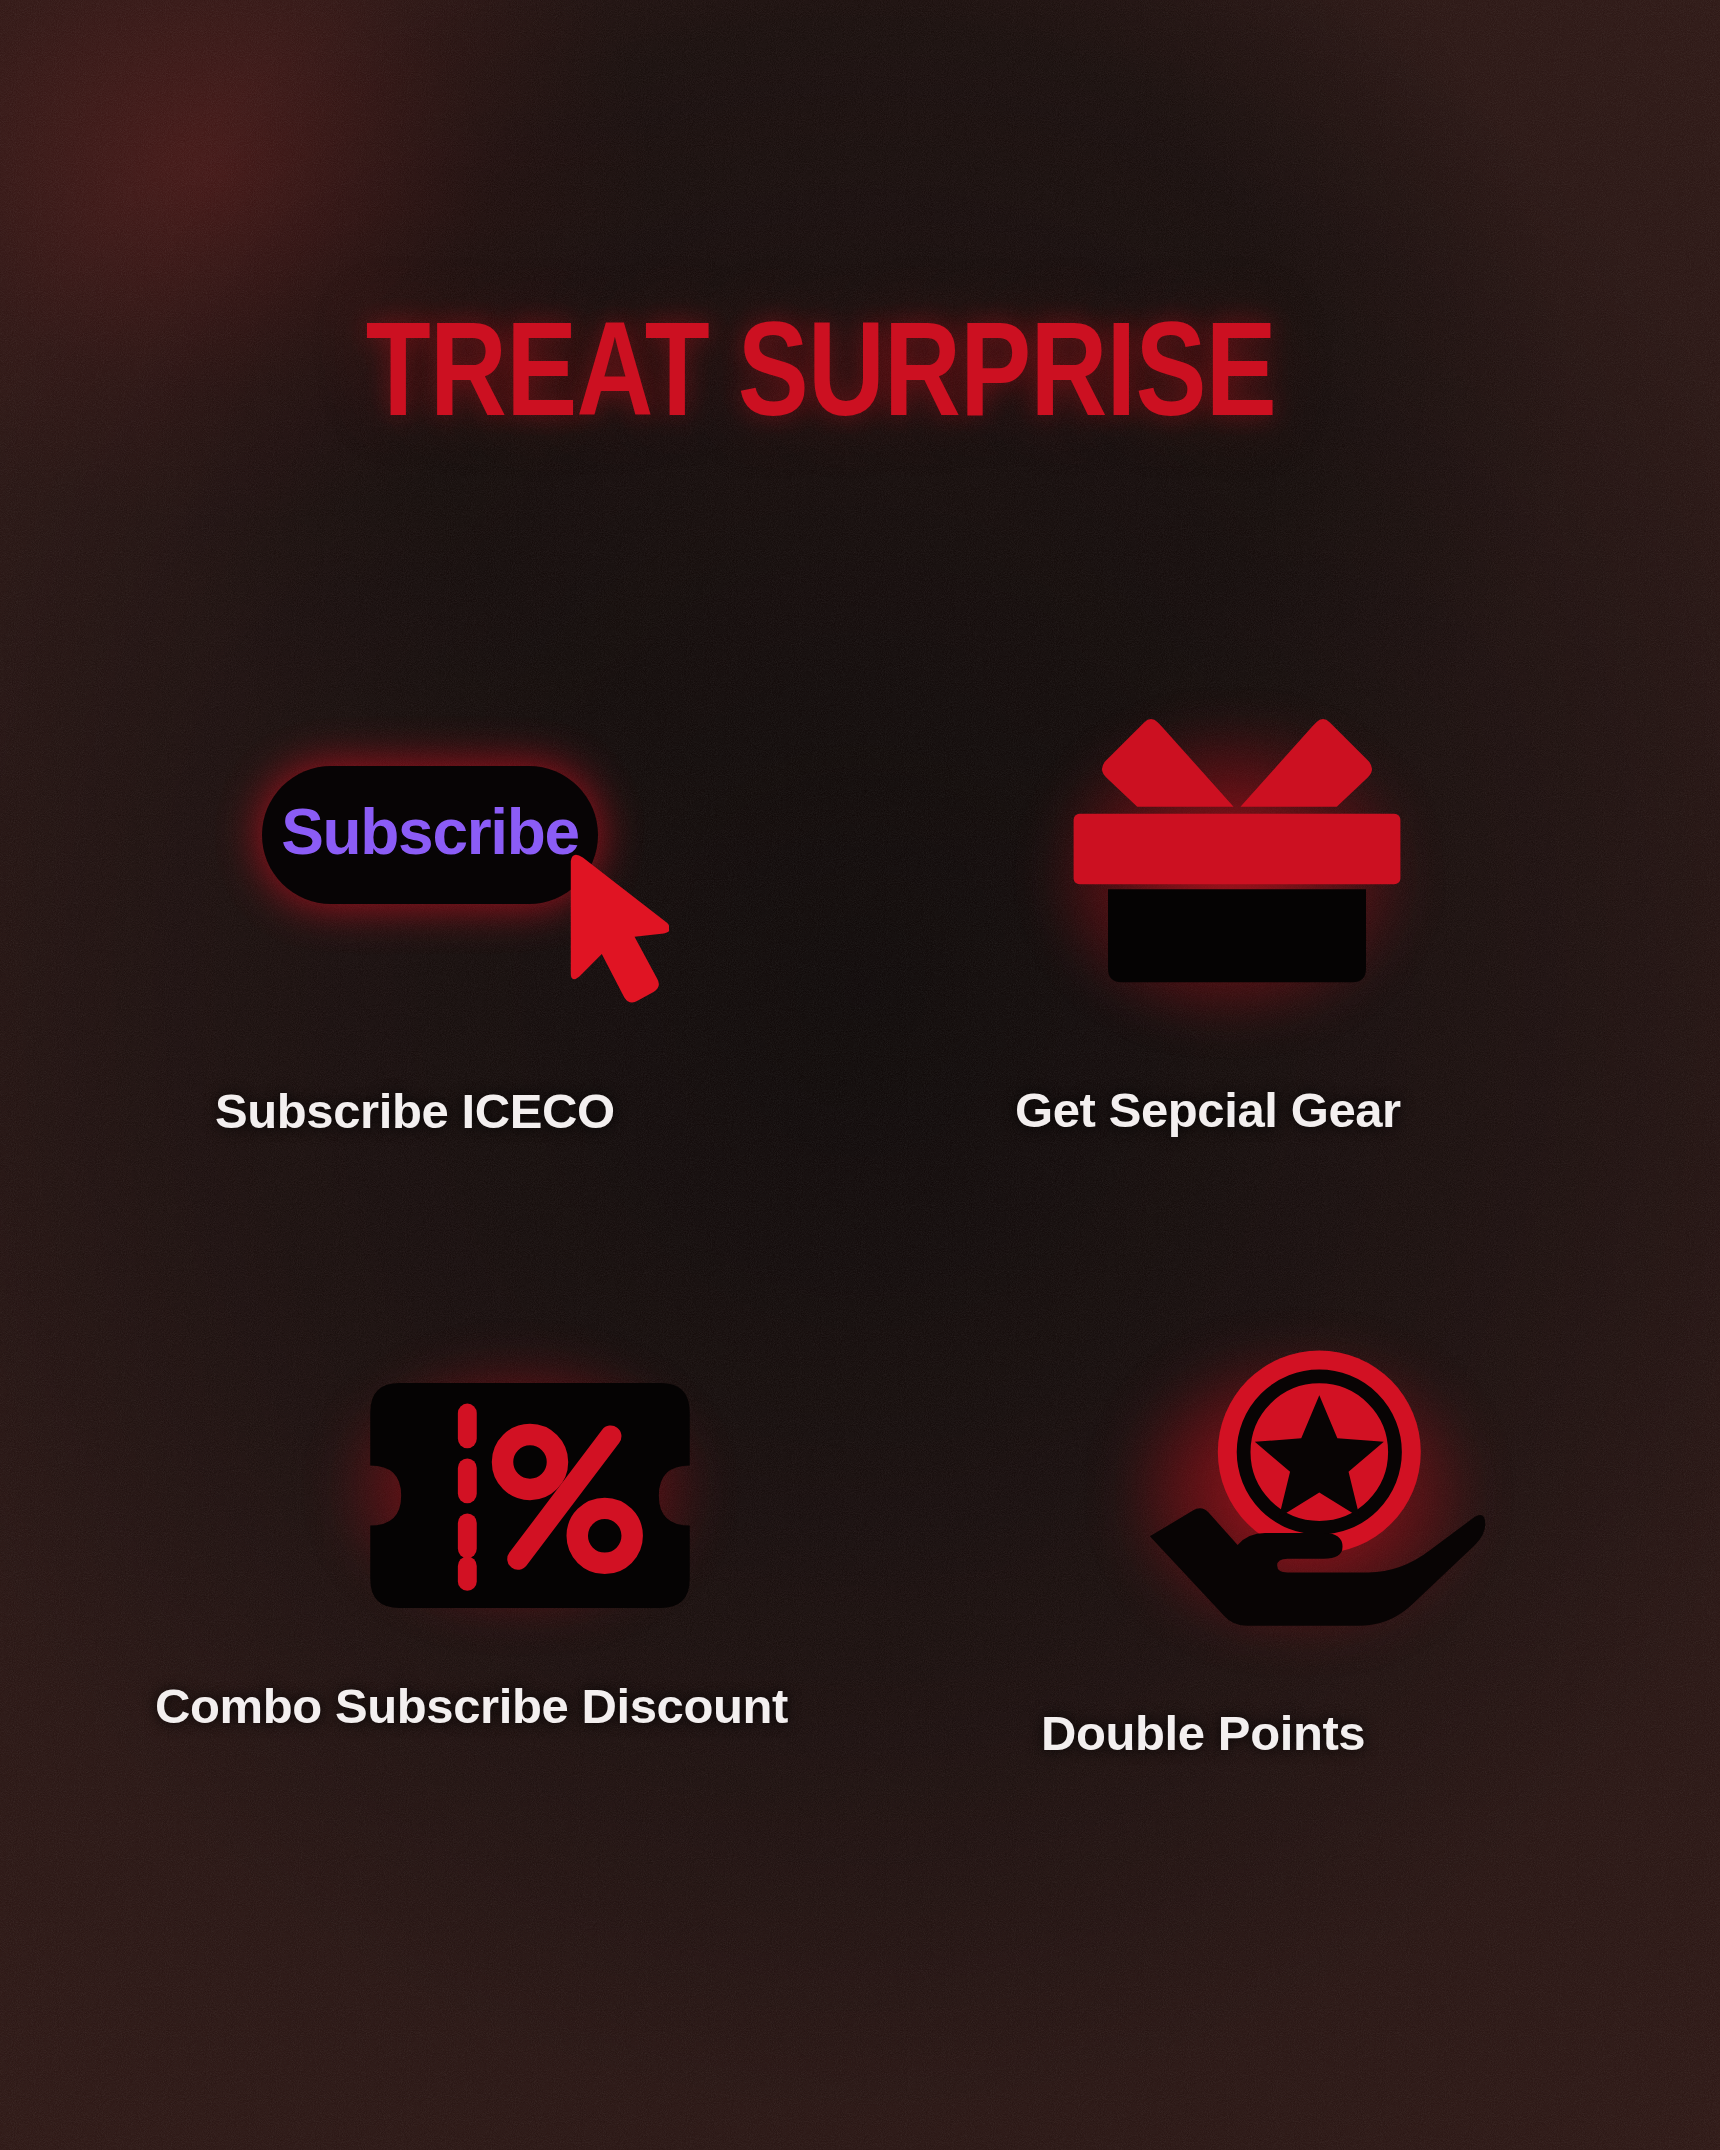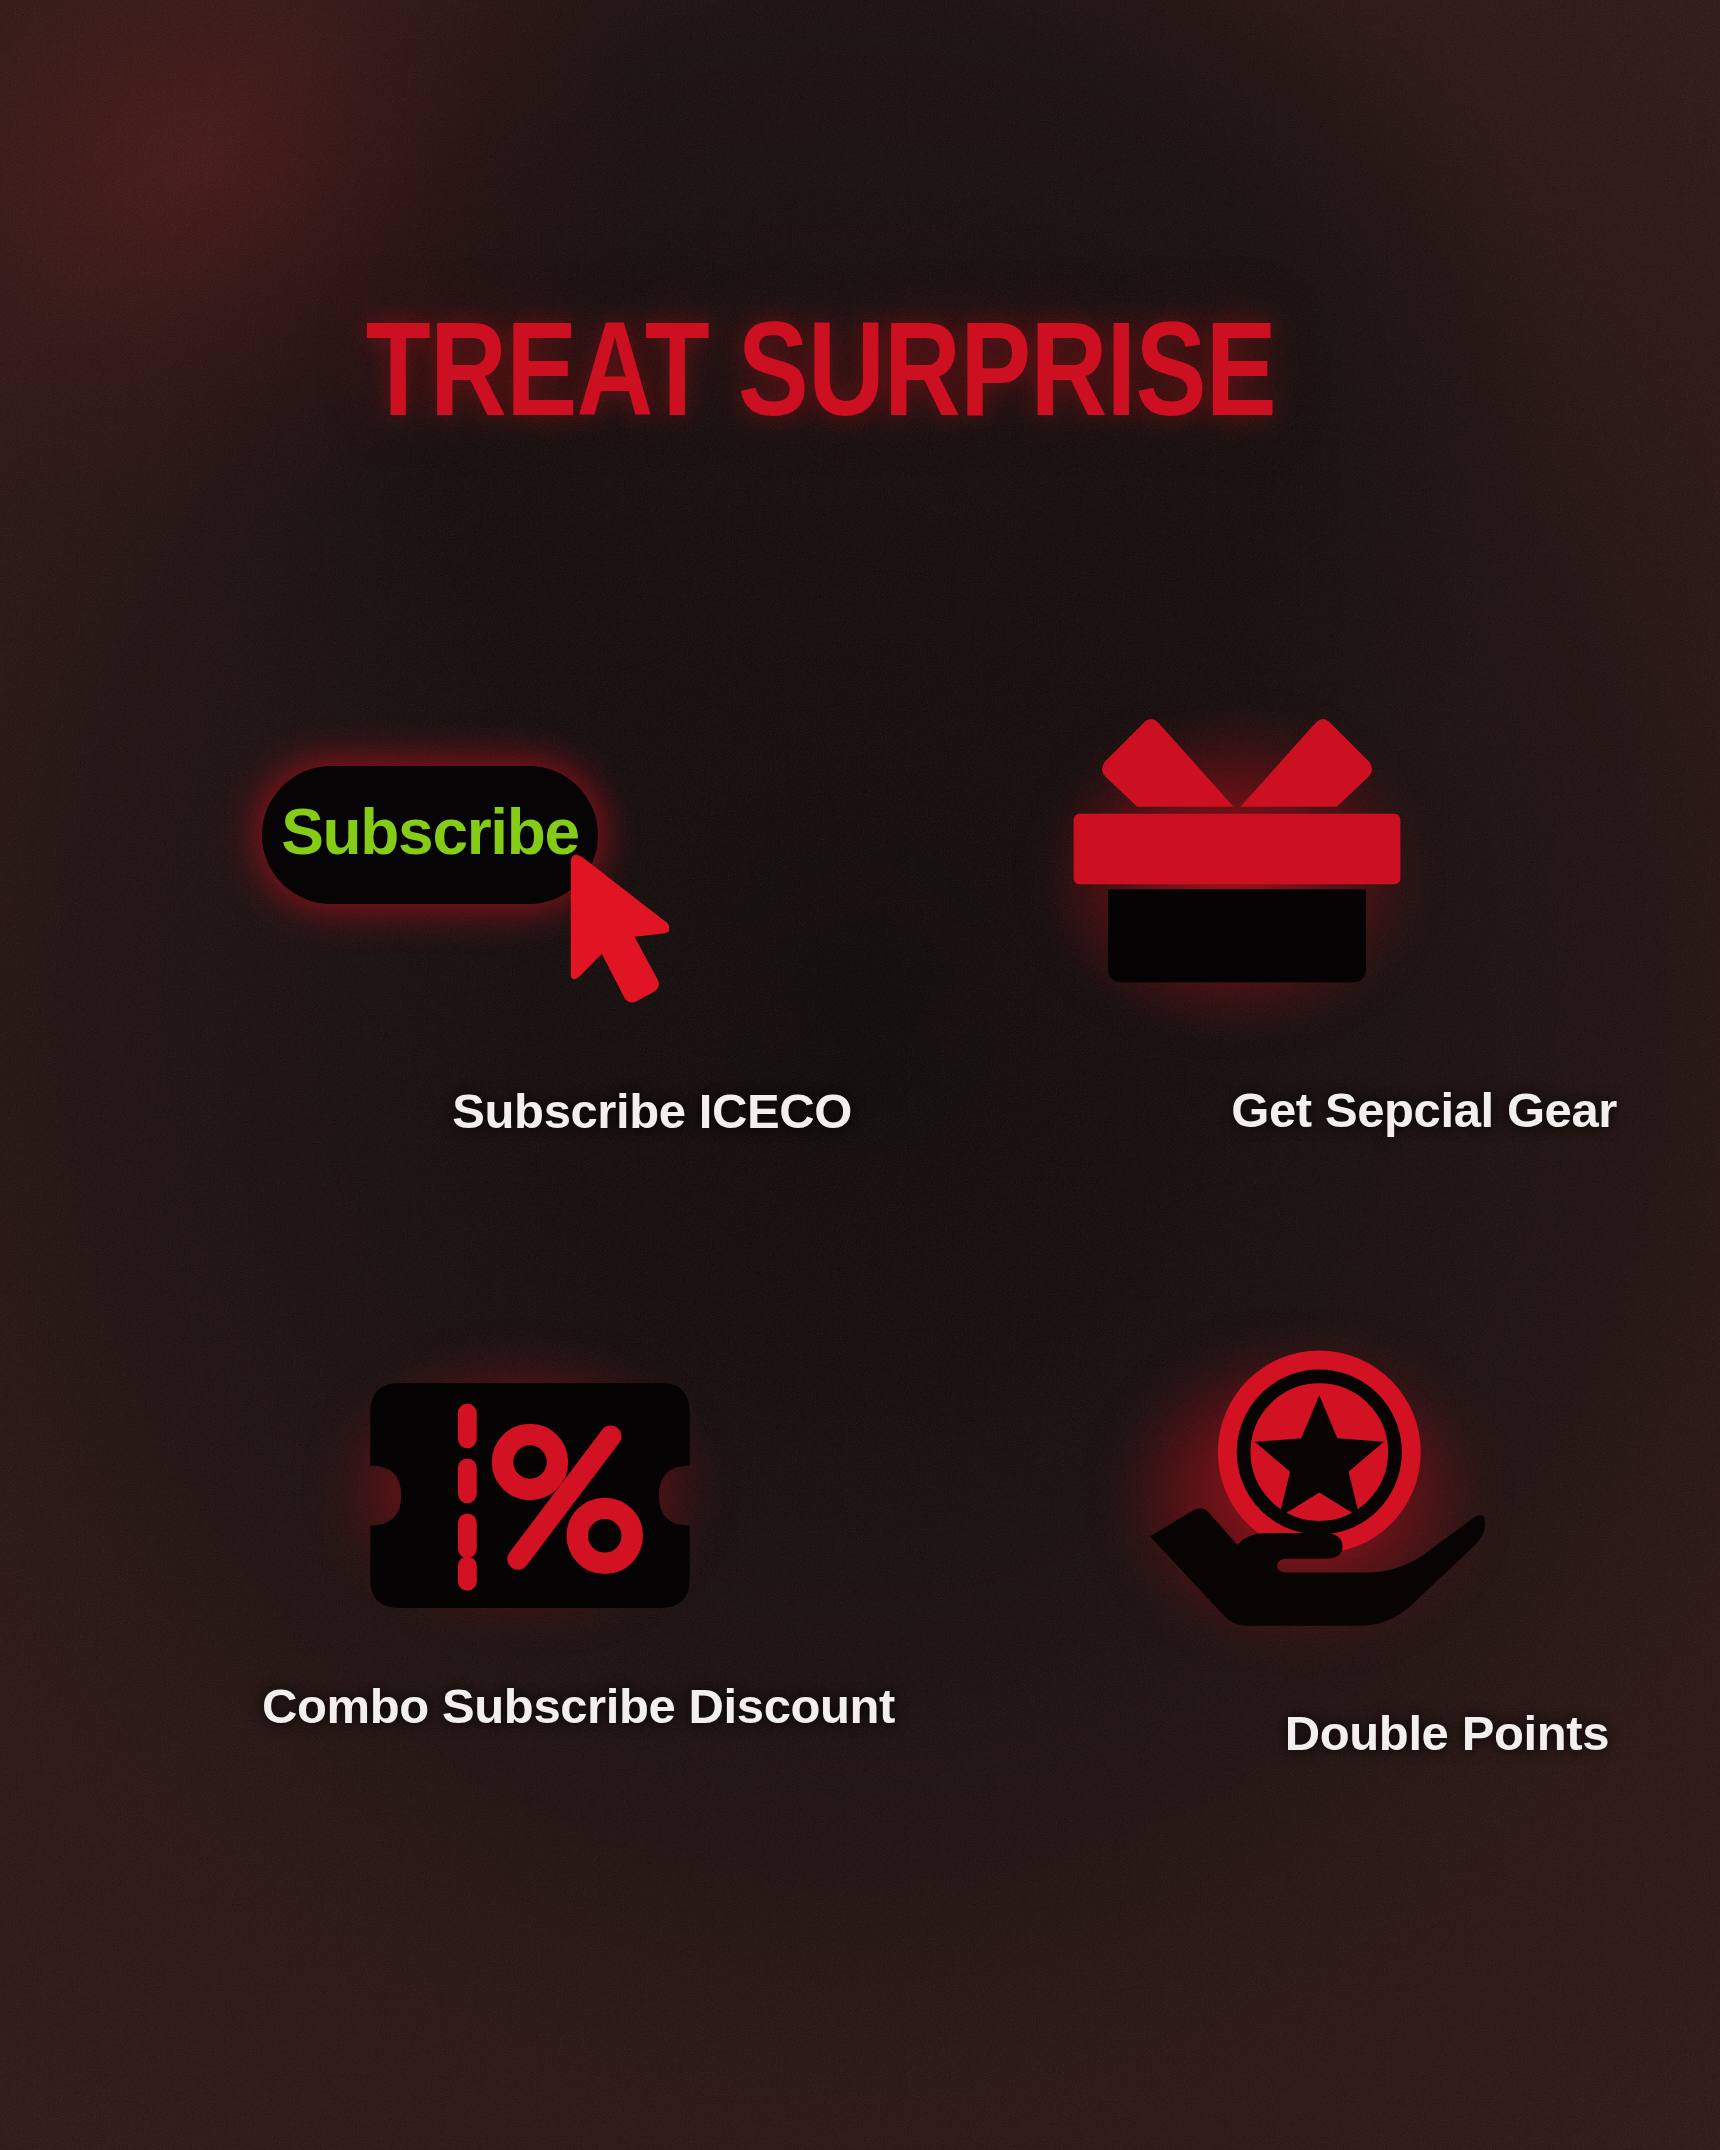--- a/index.html
+++ b/index.html
@@ -47,21 +47,21 @@
     transform:scaleX(0.80);
     transform-origin:center;
     text-shadow:0 0 29px rgba(190,20,30,.45), 0 0 77px rgba(150,15,22,.28);
   }
 
   
   .cell{ position:absolute; }
   .art{ position:relative; }
   .label{
     position:absolute; left:0; width:100%;
-    text-align:right;
+    text-align:left;
     color:#F3EFEF;
     font-size:49px;
     font-weight:bold;
     letter-spacing:-0.4px;
     white-space:nowrap;
     text-shadow:0 0 13.8px rgba(0,0,0,.9);
   }
 
   
   #c-subscribe{ left:215px; top:723px; width:637px; height:430px; }
@@ -71,21 +71,21 @@
     background:#B4101F;
     filter:blur(22.4px); opacity:.95;
   }
   #pill{
     position:absolute; left:47px; top:43px; width:336px; height:138px;
     border-radius:69px;
     background:#070405;
     display:flex; align-items:center; justify-content:center;
   }
   #pill-text{
-    color:#84cc16; font-size:64px; font-weight:bold; letter-spacing:-1.3px;
+    color:#8b5cf6; font-size:64px; font-weight:bold; letter-spacing:-1.3px;
     transform:translateY(-2.6px);
   }
   #cursor{ position:absolute; left:342px; top:131px; }
 
   
   #c-gift{ left:1015px; top:671px; width:602px; height:482px;text-decoration:underline; }
   #gift-glow{
     position:absolute; left:34px; top:52px; width:361px; height:301px;
     background:radial-gradient(ellipse at 50% 50%, rgba(190,18,30,.85) 0%, rgba(150,14,24,.45) 45%, rgba(100,10,16,0) 75%);
     filter:blur(19px);

